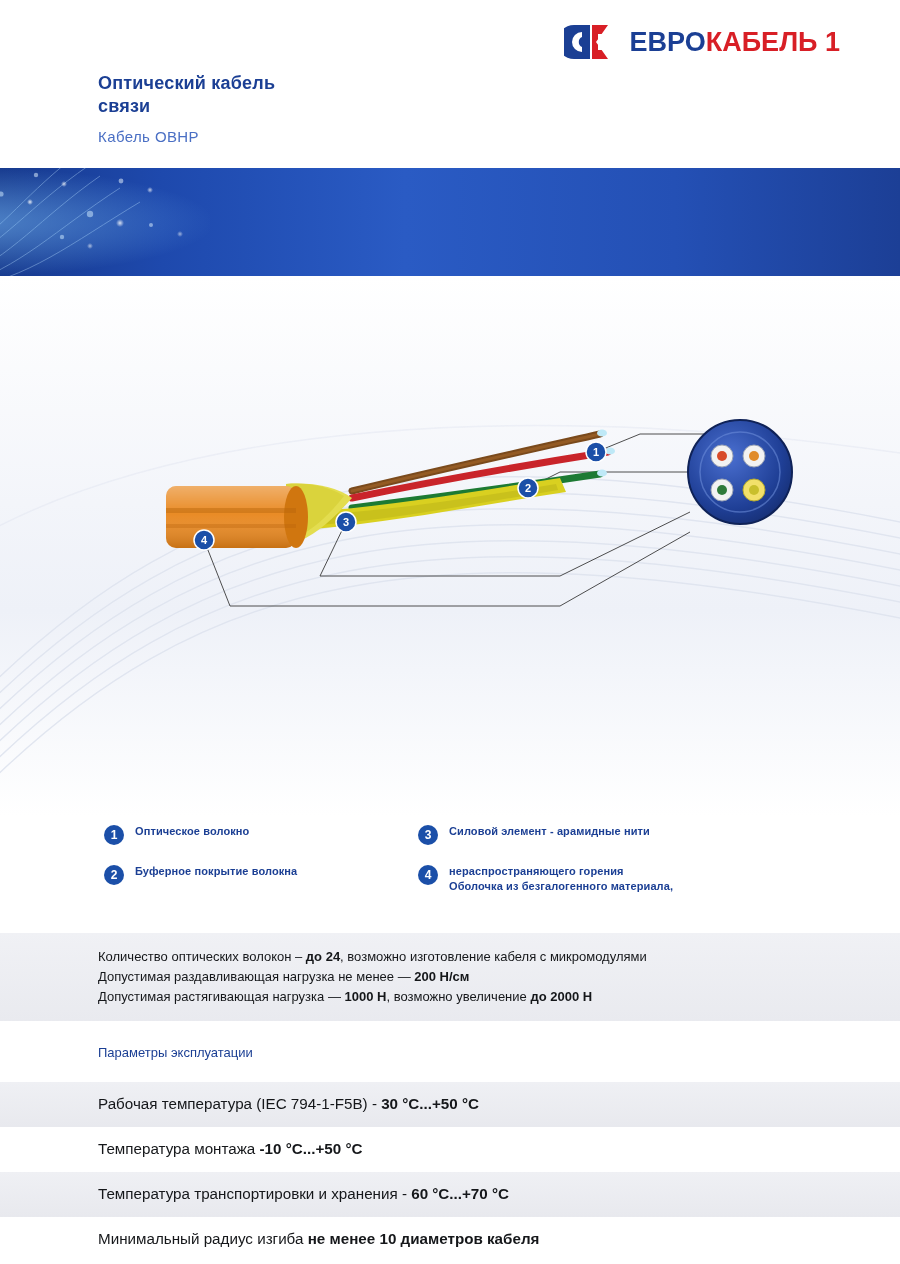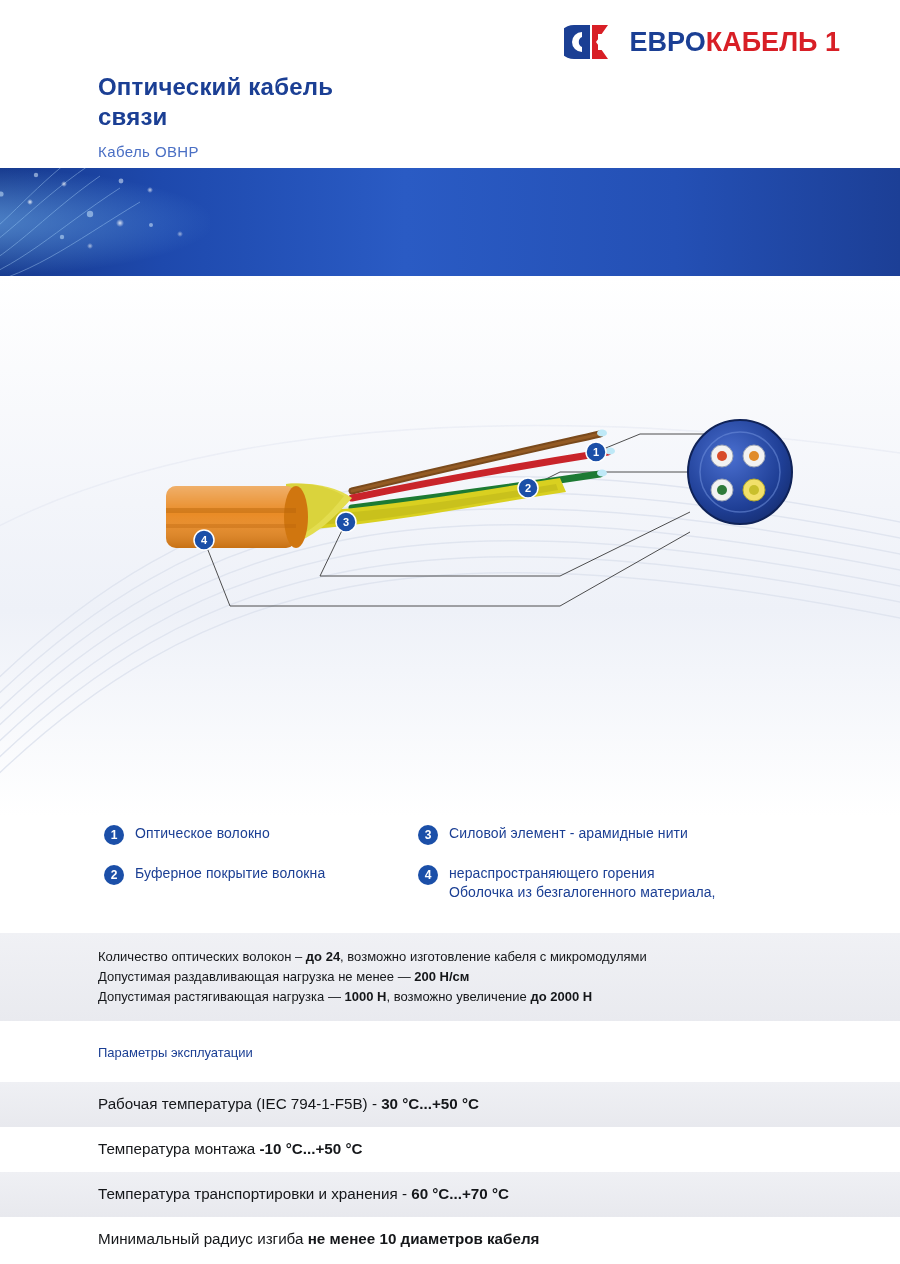--- a/index.html
+++ b/index.html
@@ -51,21 +51,21 @@
   }
   .logo-text .blue { color: #1b3f94; }
   .logo-text .red  { color: #d81f26; }
 
   .title-block {
     position: absolute;
     left: 98px;
     top: 72px;
   }
   .doc-title {
-    font-size: 24px;
+    font-size: 18px;
     font-weight: bold;
     color: #1b3f94;
     line-height: 1.25;
     margin: 0;
     letter-spacing: 0.2px;
   }
   .doc-subtitle {
     font-size: 15px;
     color: #4a6fc4;
     margin-top: 11px;
@@ -133,22 +133,22 @@
     background: #1b4fa8;
     color: #fff;
     font-size: 12px;
     font-weight: bold;
     display: flex;
     align-items: center;
     justify-content: center;
     margin-top: 1px;
   }
   .legend-label {
-    font-size: 14px;
-    font-weight: normal;
+    font-size: 11px;
+    font-weight: bold;
     color: #1b3f94;
     line-height: 1.35;
     letter-spacing: 0.1px;
   }
 
   
   .stripe {
     background: linear-gradient(180deg, #f0f1f5 0%, #e9eaef 100%);
     border-top: 1px solid #ffffff;
   }

